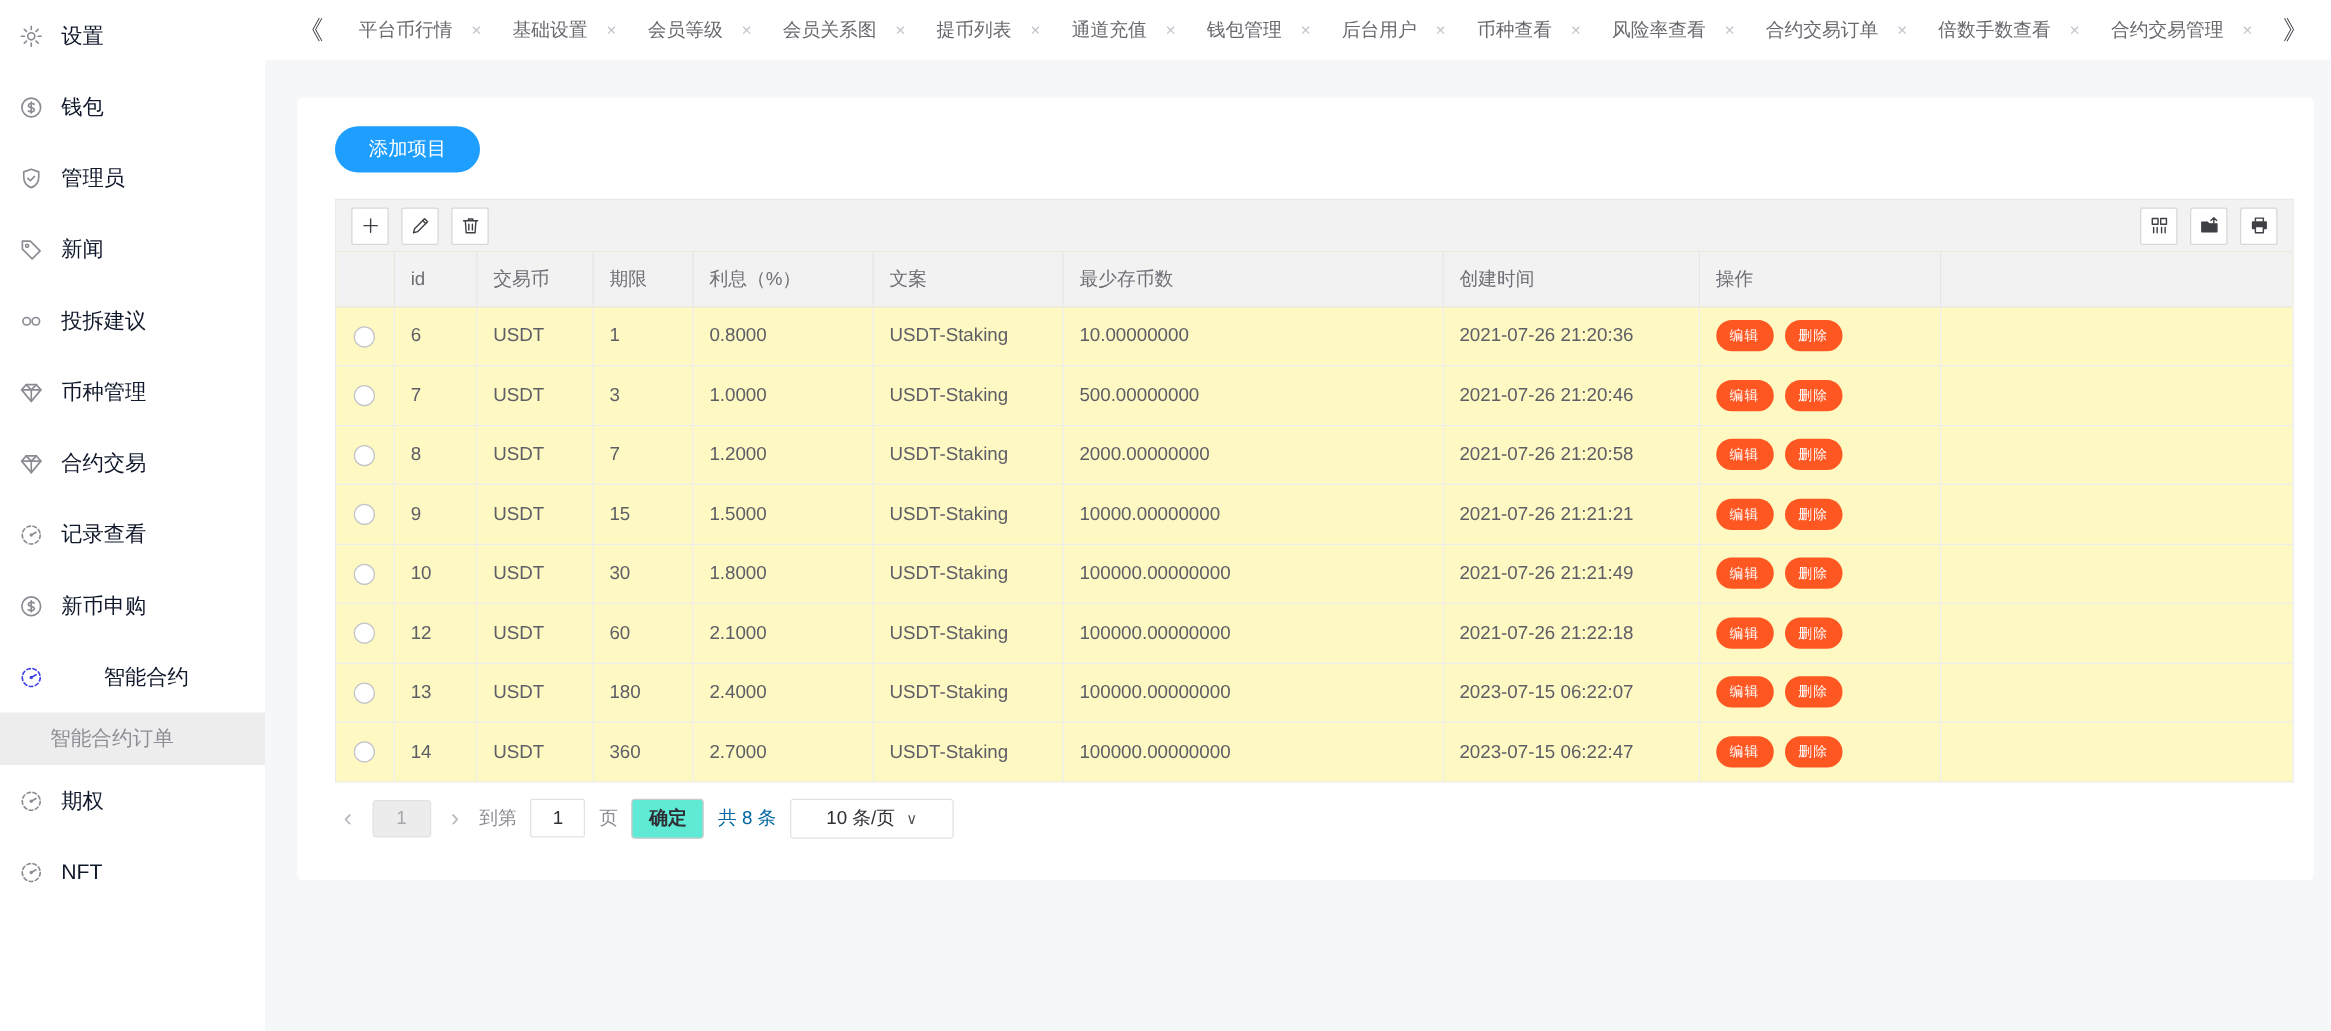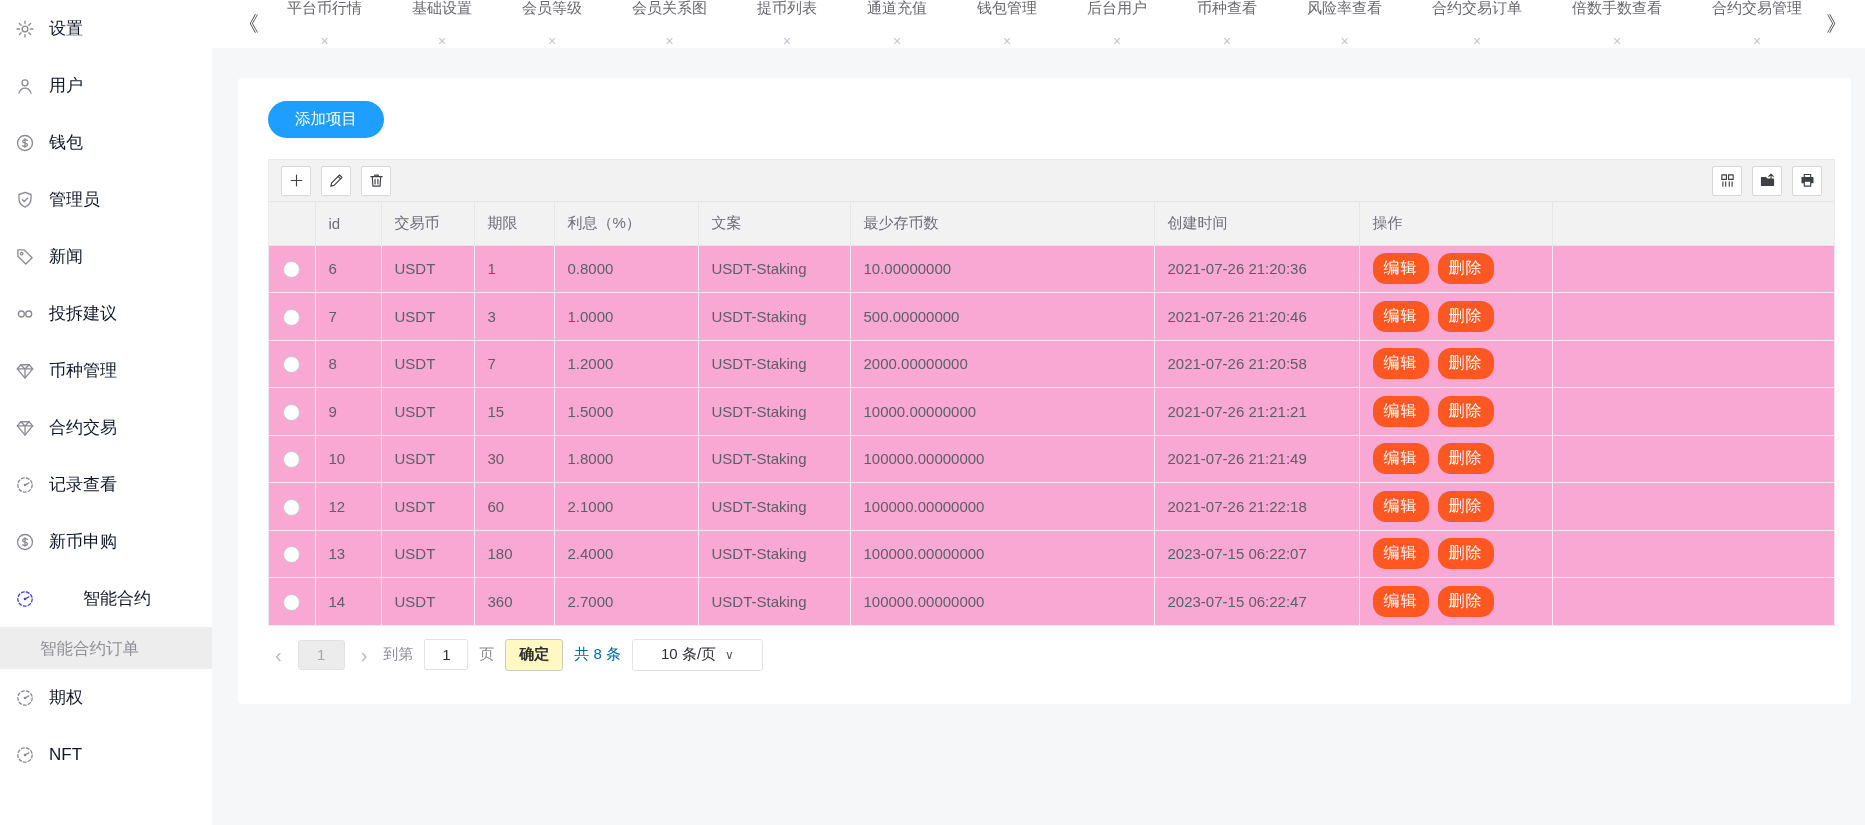--- a/index.html
+++ b/index.html
@@ -21,87 +21,78 @@
   .sub-item { height:42px; line-height:42px; padding-left:40px; background:#ededee;
     color:#8f8f97; font-size:16.5px; cursor:pointer; white-space:nowrap; }
   .sub-item.selected { background:#3b3bec; color:#ffffff; }
 
   
   .main { flex:1; min-width:0; display:flex; flex-direction:column; background:#f6f7f9; }
   .tabbar { height:48px; background:#fff; display:flex; align-items:center; padding:0 10px 0 18px; }
   .tab-nav { font-size:21px; color:#3f3f48; cursor:pointer; padding:0 8px; user-select:none; }
   .tabs { flex:1; display:flex; justify-content:space-between; overflow:hidden; margin:0 6px; }
   .tab { display:flex; align-items:center; gap:15px; padding:0 10px 0 14px; font-size:15px;
-    color:#68686f; cursor:pointer; white-space:nowrap;flex-direction:column; }
+    color:#68686f; cursor:pointer; white-space:nowrap; }
   .tab-close { color:#c4c4cc; font-size:14px; cursor:pointer; }
 
   .content { flex:1; padding:30px 14px 0 26px; }
   .card { background:#fff; border-radius:4px; height:626px; padding:23px 16px 0 30px; }
 
   .add-btn { height:37px; padding:0 27px; border:none; border-radius:19px; cursor:pointer;
     background:#1E9FFF; color:#fff; font-size:15.5px; font-family:inherit; }
 
   .grid { margin-top:21px; border:1px solid #e9e9e9; border-bottom:none; }
   .toolbar-row { height:42px; background:#f2f2f2; border-bottom:1px solid #e6e6e6;
     display:flex; align-items:center; justify-content:space-between; padding:0 12px; }
   .tool-group { display:flex; gap:10px; }
   .tool-btn { width:30px; height:30px; background:#fff; border:1px solid #d7d7d7; border-radius:2px;
     display:flex; align-items:center; justify-content:center; color:#3f3f46; cursor:pointer; padding:0; }
   .tool-btn .icon { width:17px; height:17px; }
   .icon svg { width:100%; height:100%; display:block; }
 
-  table { width:100%; border-collapse:collapse; table-layout:fixed; background:#f9a8d4;
+  table { width:100%; border-collapse:collapse; table-layout:fixed; background:#fef9c3;
     font-size:15px; color:#5e5e66; }
   th { height:43px; background:#f2f2f2; font-weight:normal; color:#6e6e76; text-align:left;
     padding:0 0 0 13px; border-bottom:1px solid #e6e6e6; border-right:1px solid #e6e6e6; }
   th:last-child { border-right:none; }
   td { height:47.5px; padding:0 0 0 13px; border-bottom:1px solid #ededed; border-right:1px solid #f0f0f0; }
   td:last-child { border-right:none; }
   .radio-cell, .radio-head { text-align:center; padding:0; }
   .radio { display:inline-block; width:17px; height:17px; border:1px solid #c4c4c9; border-radius:50%;
     background:#fff; vertical-align:middle; cursor:pointer; }
   .mini-btn { border:none; border-radius:13px; background:#FF5722; color:#fff; cursor:pointer;
-    padding:5px 11px; font-size:16px; font-family:inherit; margin-right:9px; letter-spacing:1px; }
+    padding:5px 11px; font-size:11px; font-family:inherit; margin-right:9px; letter-spacing:1px; }
 
   .pager { display:flex; align-items:center; gap:11px; padding:13px 2px; font-size:15px; color:#84848c; }
   .pg-arrow { font-size:20px; line-height:1; padding:0 5px; cursor:pointer; color:#b9b9c0; user-select:none; }
   .pg-current { min-width:47px; height:30px; line-height:28px; text-align:center; background:#ececec;
     border:1px solid #e2e2e2; border-radius:3px; color:#a6a6ad; cursor:default; }
   .pg-goto, .pg-unit { color:#8d8d95; }
   .pg-input { width:44px; height:31px; border:1px solid #e2e2e2; border-radius:2px; text-align:center;
     font-size:15px; color:#2f2f35; font-family:inherit; }
-  .pg-confirm { height:32px; padding:0 13px; background:#fef9c3; border:1px solid #c9c9c9; border-radius:3px;
+  .pg-confirm { height:32px; padding:0 13px; background:#5eead4; border:1px solid #c9c9c9; border-radius:3px;
     font-size:15px; font-weight:bold; color:#2f2f35; cursor:pointer; font-family:inherit; }
   .pg-total { color:#0369a1; }
   .pg-select { height:32px; background:#fff; border:1px solid #e2e2e2; border-radius:3px;
     display:flex; align-items:center; gap:9px; padding:0 28px; color:#2f2f35; cursor:pointer; }
   .pg-select .caret { font-size:12px; color:#55555c; }
 </style>
 </head>
 <body>
 
 <div class="app">
   <aside class="sidebar" id="sidebar">
       <div class="side-item">
         <span class="icon">
           <svg viewBox="0 0 24 24" fill="none" stroke="currentColor" stroke-width="1.6" stroke-linecap="round" stroke-linejoin="round">
             <circle cx="12" cy="12" r="3.4"></circle>
             <path d="M12 2.5v3M12 18.5v3M2.5 12h3M18.5 12h3M5.3 5.3l2.1 2.1M16.6 16.6l2.1 2.1M18.7 5.3l-2.1 2.1M7.4 16.6l-2.1 2.1"></path>
           </svg>
         </span>
         <span class="side-label">设置</span>
-      </div>
-      <div class="side-item">
-        <span class="icon">
-          <svg viewBox="0 0 24 24" fill="none" stroke="currentColor" stroke-width="1.6" stroke-linecap="round" stroke-linejoin="round">
-            <circle cx="12" cy="8.2" r="3.6"></circle>
-            <path d="M4.8 20.5c1.4-4.2 4-6 7.2-6s5.8 1.8 7.2 6"></path>
-          </svg>
-        </span>
-        <span class="side-label">用户</span>
       </div>
       <div class="side-item">
         <span class="icon">
           <svg viewBox="0 0 24 24" fill="none" stroke="currentColor" stroke-width="1.6" stroke-linecap="round" stroke-linejoin="round">
             <circle cx="12" cy="12" r="9"></circle>
             <path d="M12 6.8v10.4M14.8 8.8c-2.6-1.6-5.6-.6-5.6 1.3 0 2.6 5.8 1.7 5.8 4.1 0 2-3.2 2.8-5.8 1.2"></path>
           </svg>
         </span>
         <span class="side-label">钱包</span>
       </div>

